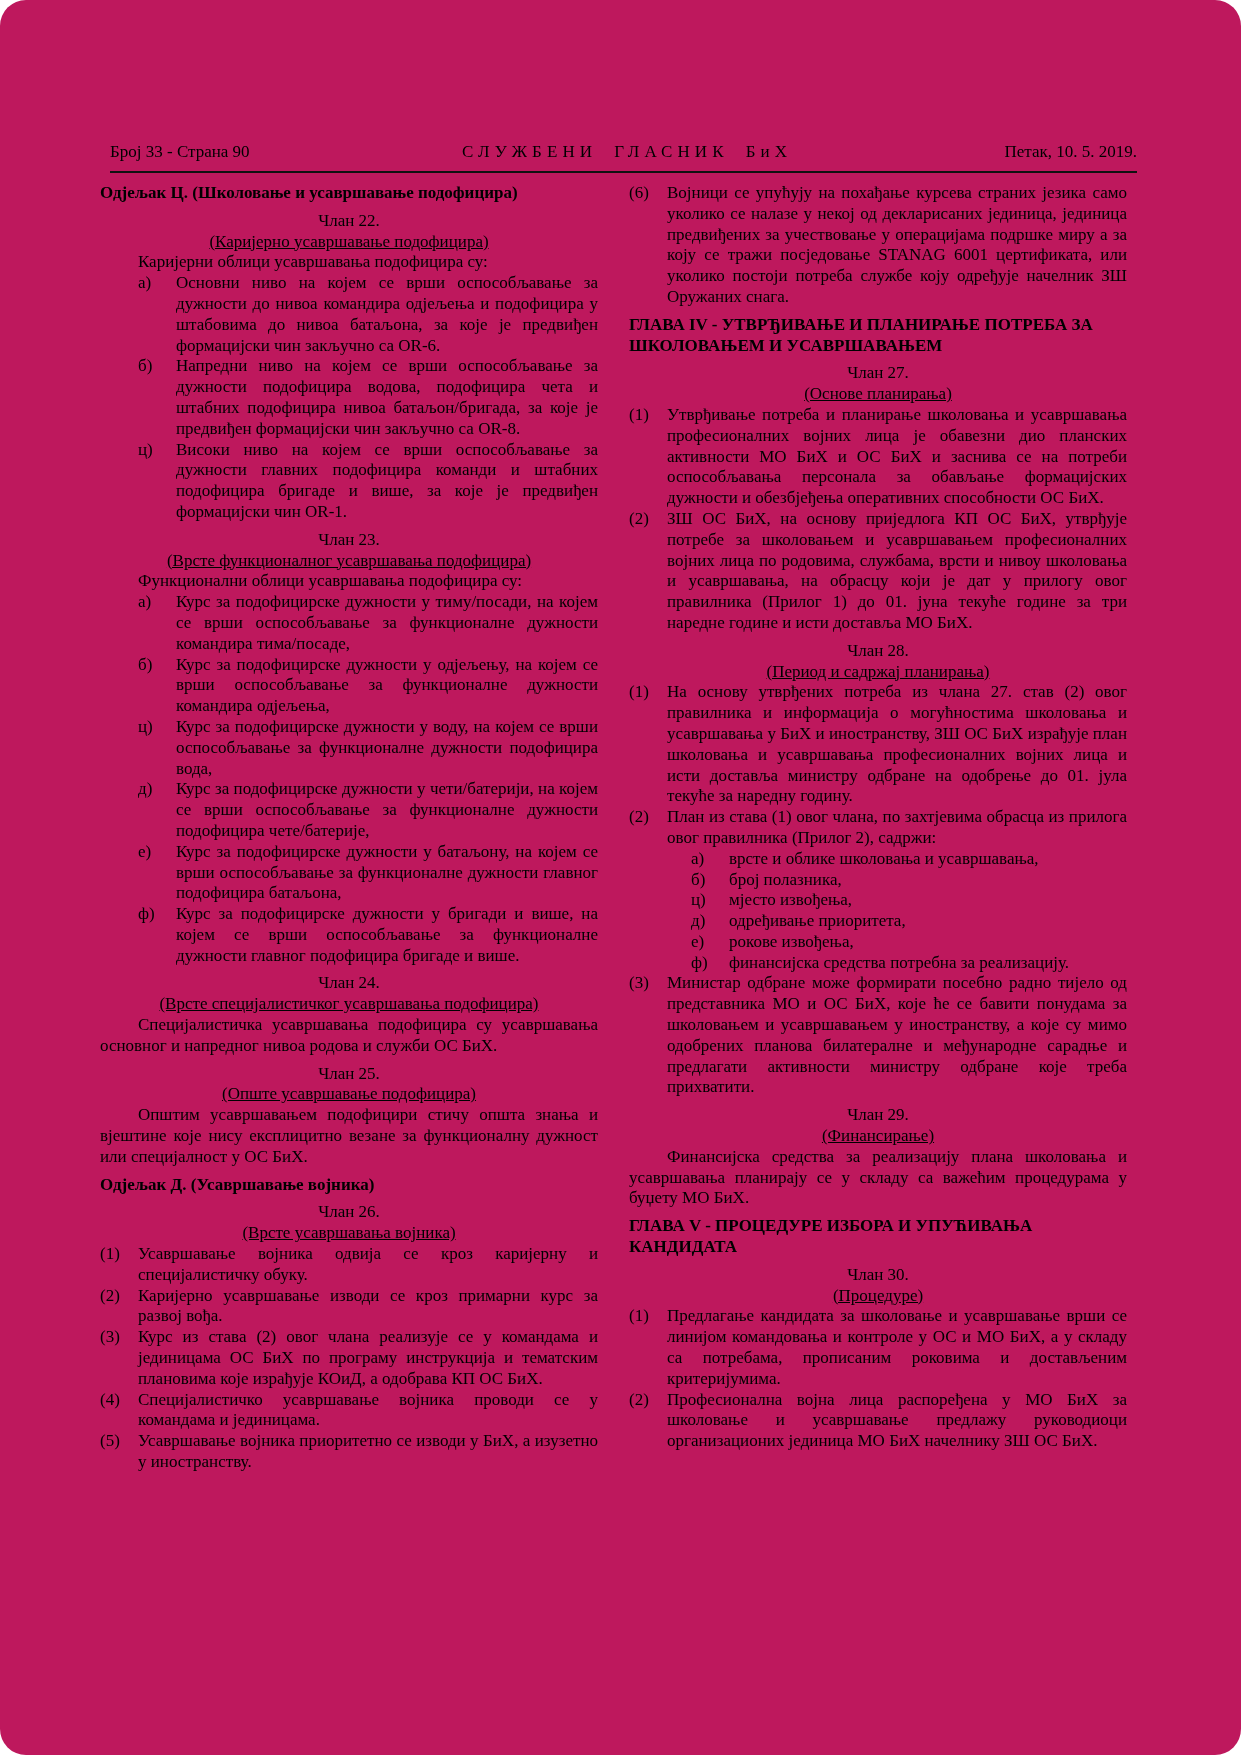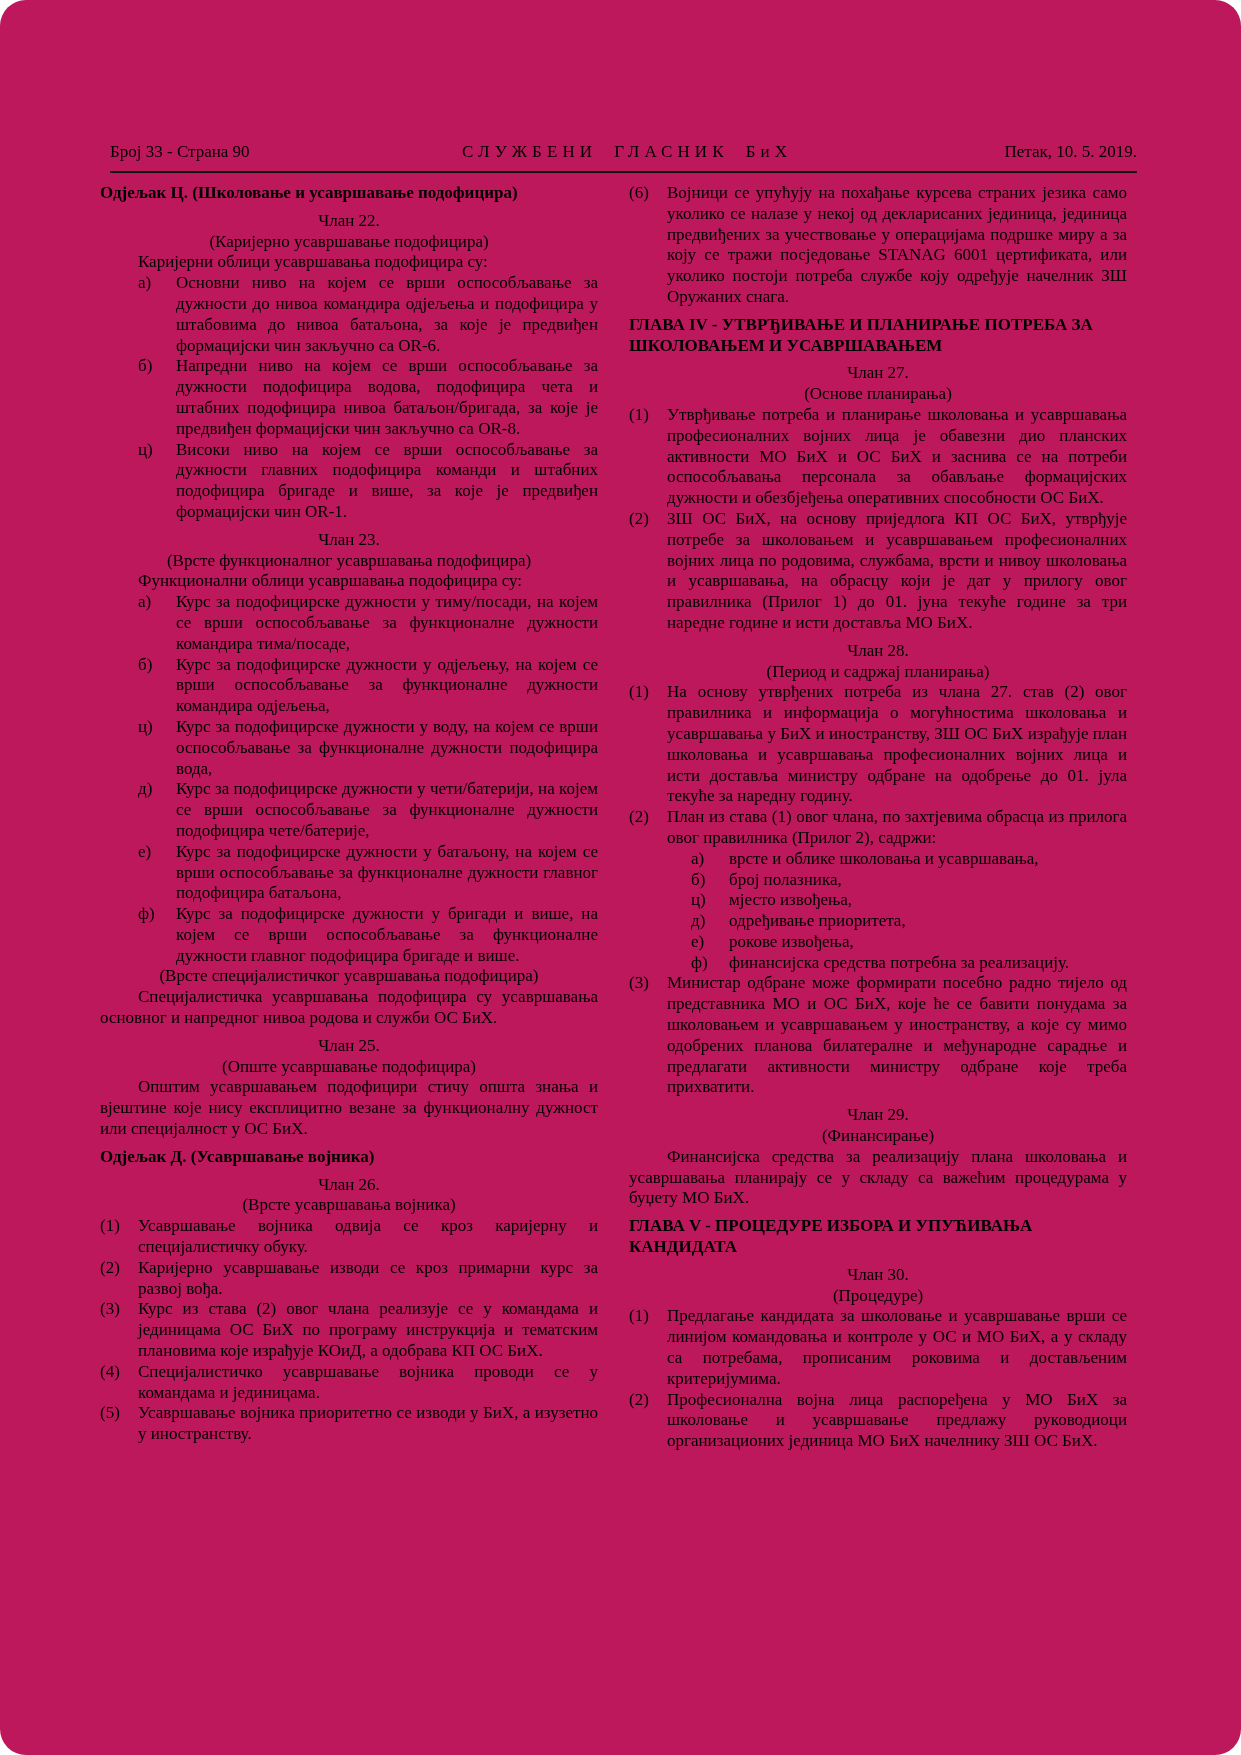--- a/index.html
+++ b/index.html
@@ -41,21 +41,21 @@
     line-height: 20.8px;
   }
   .col { width: 498px; }
   .block-section {
     font-weight: bold;
     text-align: left;
     margin: 7px 0 2px 0;
   }
   .col > .block-section:first-child { margin-top: 0; }
   .block-article { text-align: center; margin-top: 7px; }
-  .block-subtitle { text-align: center; }
+  .block-subtitle { text-align: center; text-decoration: underline; }
   .block-para { text-align: justify; text-indent: 38px; }
   .item { position: relative; text-align: justify; }
   .item > .marker { position: absolute; top: 0; }
   .block-num { padding-left: 38px; }
   .block-num > .marker { left: 0; }
   .block-alpha { padding-left: 76px; }
   .block-alpha > .marker { left: 38px; }
   .block-subalpha { padding-left: 100px; }
   .block-subalpha > .marker { left: 62px; }
 </style>
@@ -81,20 +81,21 @@
         <div class="item block-alpha"><span class="marker">ц)</span><span>Високи ниво на којем се врши оспособљавање за дужности главних подофицира команди и штабних подофицира бригаде и више, за које је предвиђен формацијски чин OR-1.</span></div>
         <div class="block-article">Члан 23.</div>
         <div class="block-subtitle">(Врсте функционалног усавршавања подофицира)</div>
         <div class="block-para">Функционални облици усавршавања подофицира су:</div>
         <div class="item block-alpha"><span class="marker">а)</span><span>Курс за подофицирске дужности у тиму/посади, на којем се врши оспособљавање за функционалне дужности командира тима/посаде,</span></div>
         <div class="item block-alpha"><span class="marker">б)</span><span>Курс за подофицирске дужности у одјељењу, на којем се врши оспособљавање за функционалне дужности командира одјељења,</span></div>
         <div class="item block-alpha"><span class="marker">ц)</span><span>Курс за подофицирске дужности у воду, на којем се врши оспособљавање за функционалне дужности подофицира вода,</span></div>
         <div class="item block-alpha"><span class="marker">д)</span><span>Курс за подофицирске дужности у чети/батерији, на којем се врши оспособљавање за функционалне дужности подофицира чете/батерије,</span></div>
         <div class="item block-alpha"><span class="marker">е)</span><span>Курс за подофицирске дужности у батаљону, на којем се врши оспособљавање за функционалне дужности главног подофицира батаљона,</span></div>
         <div class="item block-alpha"><span class="marker">ф)</span><span>Курс за подофицирске дужности у бригади и више, на којем се врши оспособљавање за функционалне дужности главног подофицира бригаде и више.</span></div>
+        <div class="block-article">Члан 24.</div>
         <div class="block-subtitle">(Врсте специјалистичког усавршавања подофицира)</div>
         <div class="block-para">Специјалистичка усавршавања подофицира су усавршавања основног и напредног нивоа родова и служби ОС БиХ.</div>
         <div class="block-article">Члан 25.</div>
         <div class="block-subtitle">(Опште усавршавање подофицира)</div>
         <div class="block-para">Општим усавршавањем подофицири стичу општа знања и вјештине које нису експлицитно везане за функционалну дужност или специјалност у ОС БиХ.</div>
         <div class="block-section">Одјељак Д. (Усавршавање војника)</div>
         <div class="block-article">Члан 26.</div>
         <div class="block-subtitle">(Врсте усавршавања војника)</div>
         <div class="item block-num"><span class="marker">(1)</span><span>Усавршавање војника одвија се кроз каријерну и специјалистичку обуку.</span></div>
         <div class="item block-num"><span class="marker">(2)</span><span>Каријерно усавршавање изводи се кроз примарни курс за развој вођа.</span></div>

